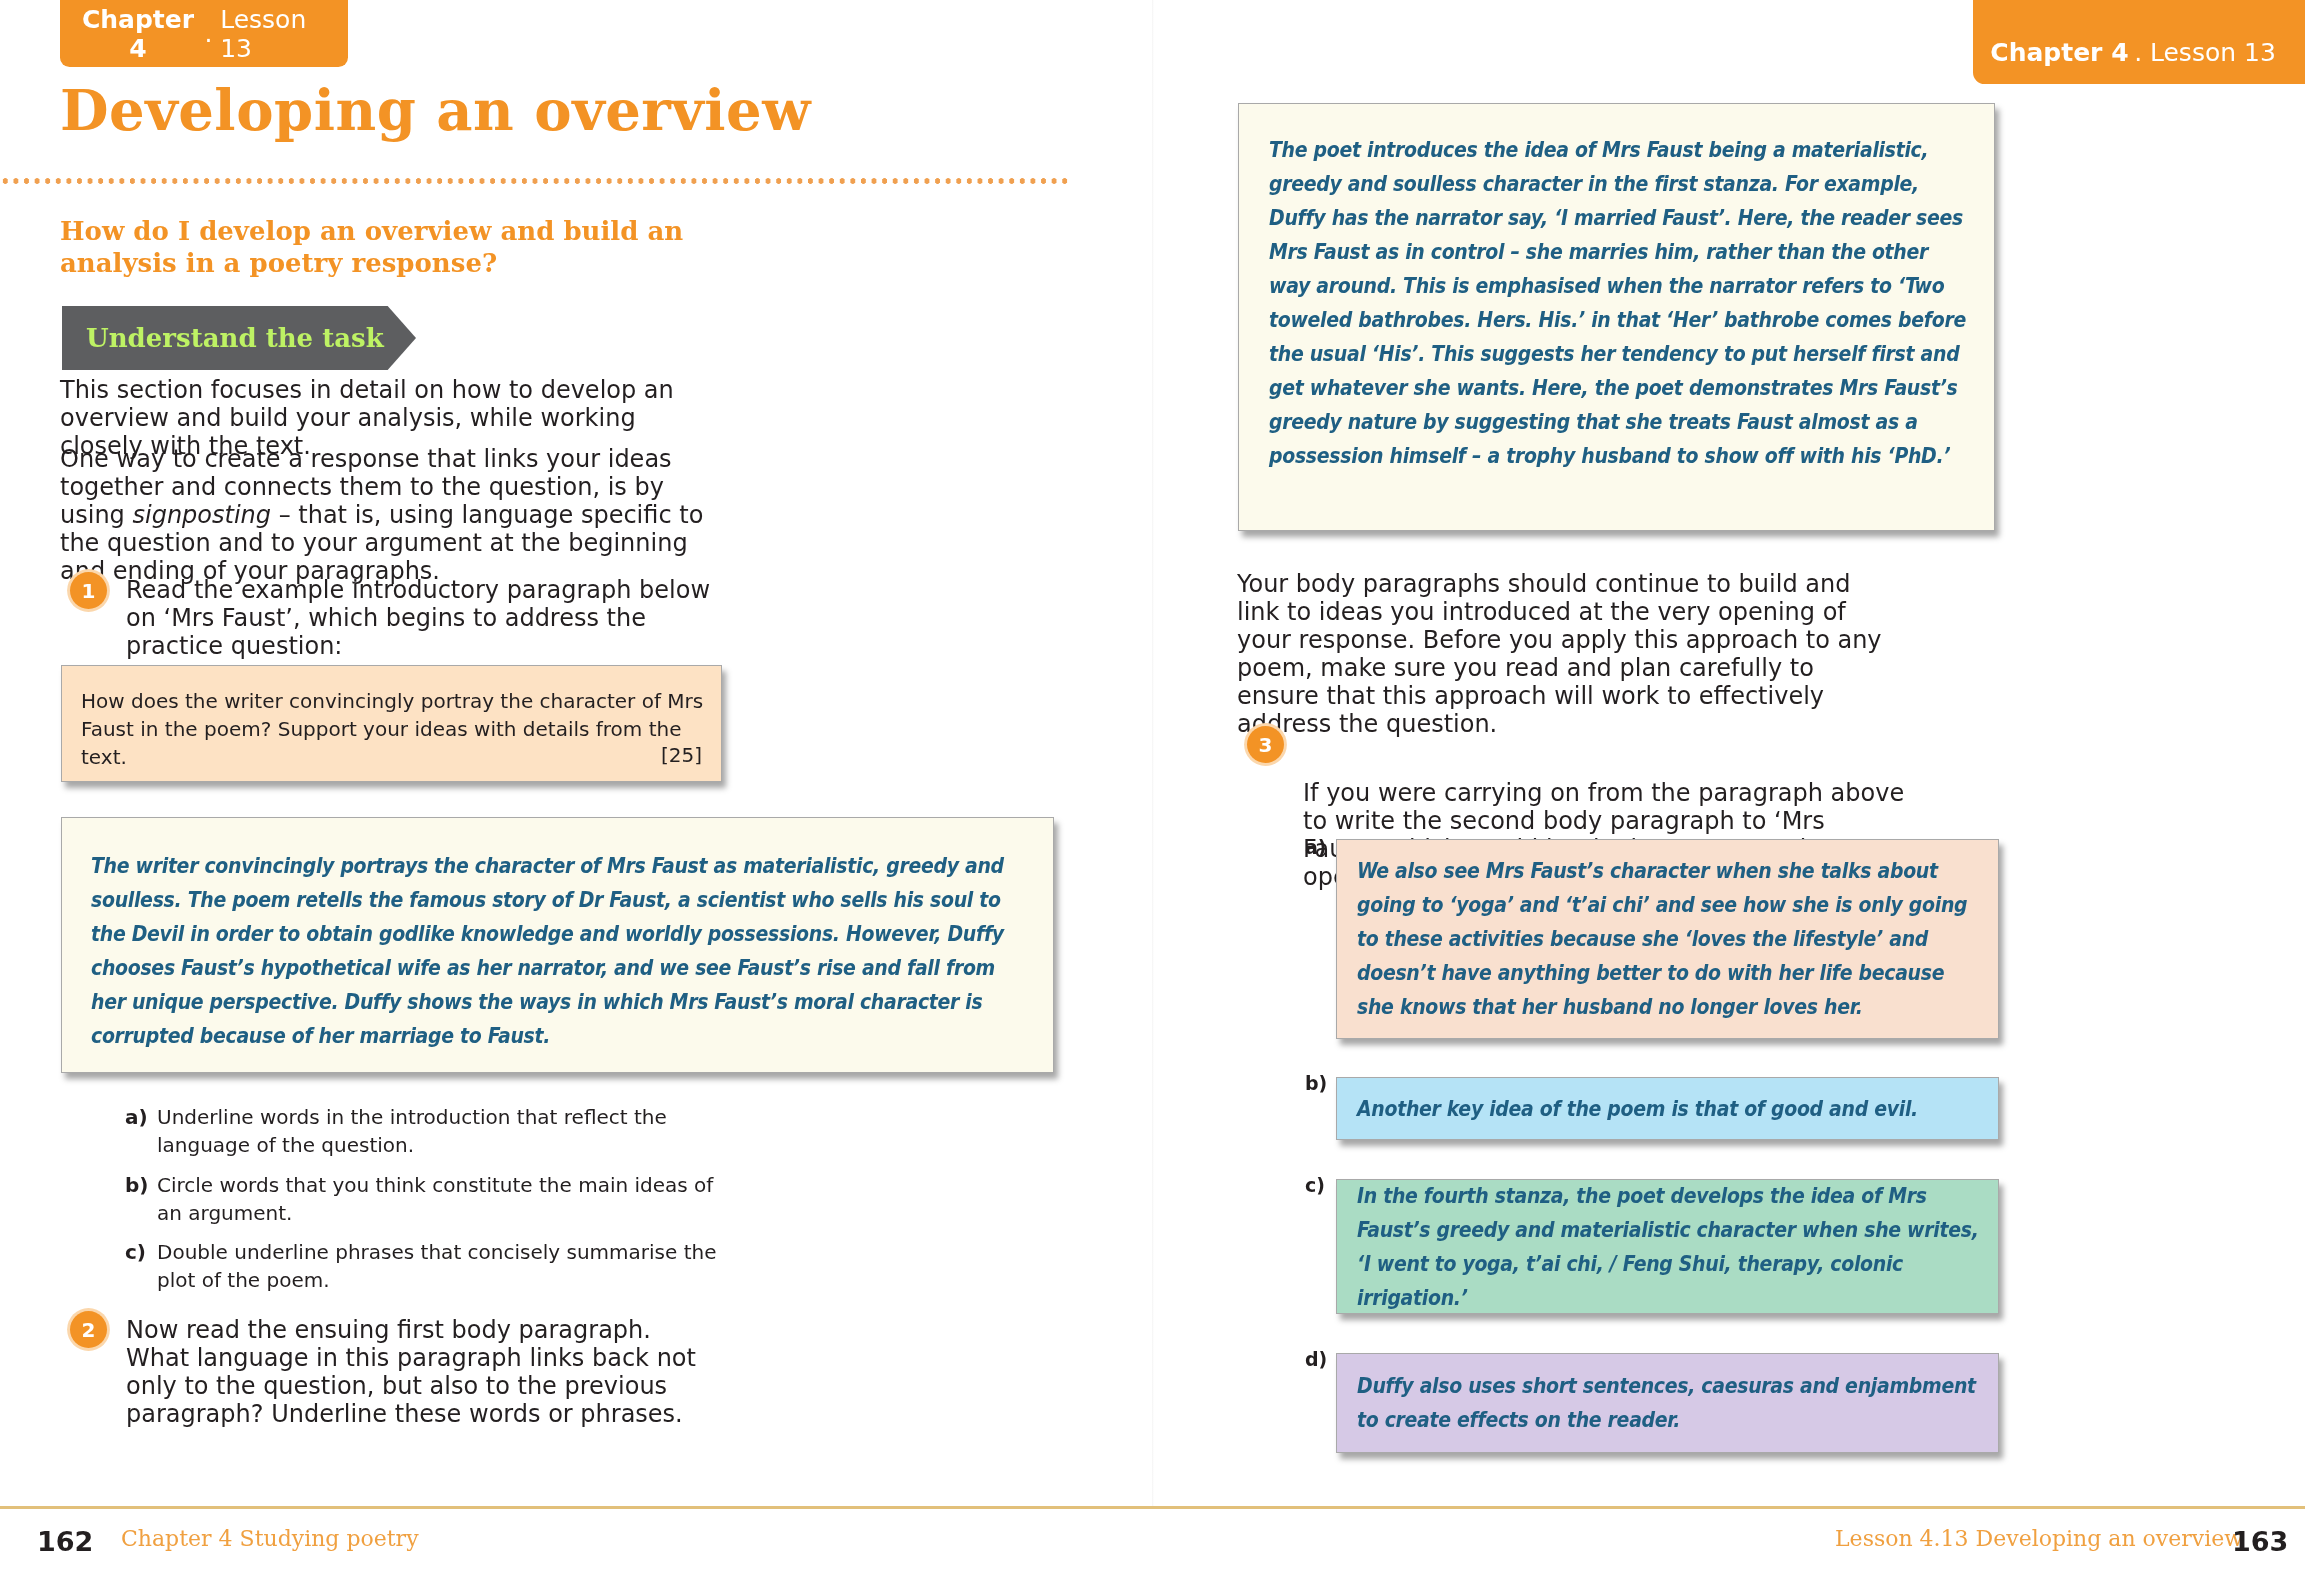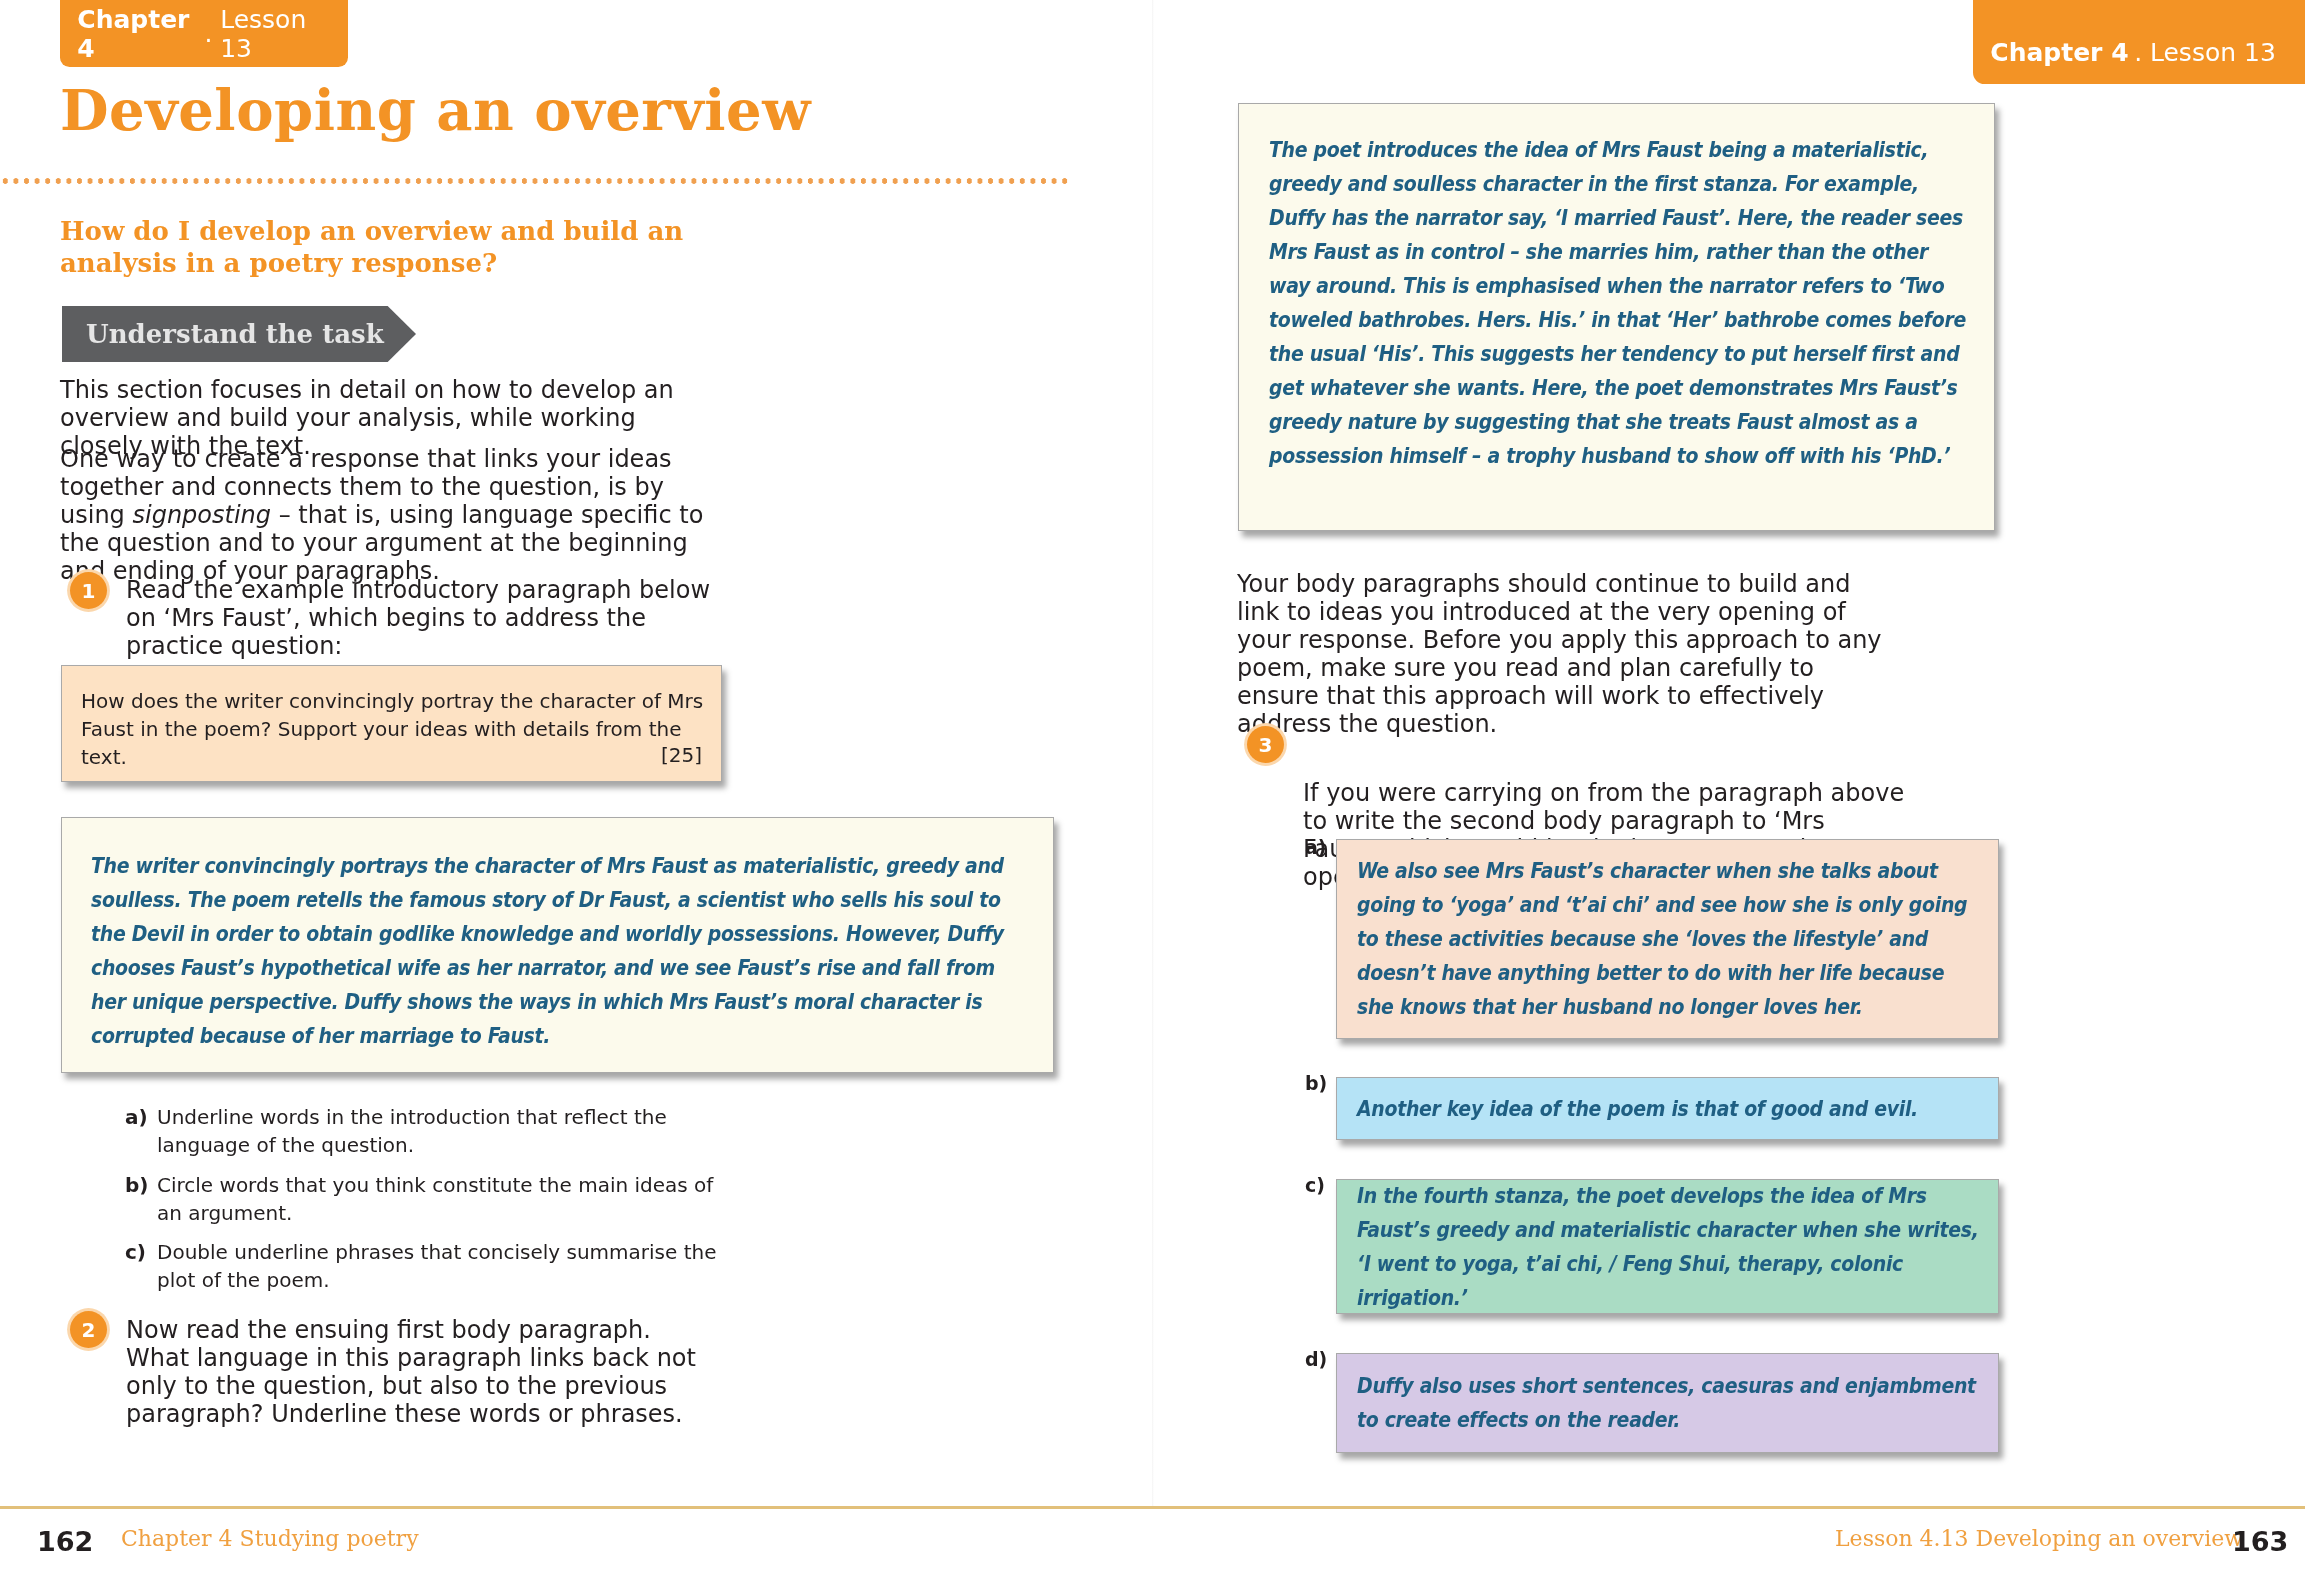--- a/index.html
+++ b/index.html
@@ -4,42 +4,42 @@
   <style>
     * { box-sizing: border-box; margin: 0; padding: 0; }
     html, body { width: 2306px; height: 1591px; background: #ffffff; overflow: hidden; }
     body { position: relative; font-family: "DejaVu Sans", sans-serif; color: #231f20; }
 
     
     .chapter-tab {
       position: absolute; background: #f39325; color: #fff;
       font-size: 25px; padding: 0 17.3px; display: flex; align-items: center;
     }
-    .chapter-tab .bold { font-weight: bold; margin-right: 5.8px; }
+    .chapter-tab .bold { font-weight: bold; margin-right: 5.8px; text-align: center; }
     .chapter-tab.left { left: 60px; top: 0; width: 288px; height: 67px; border-radius: 0 0 9.6px 9.6px; }
     .chapter-tab.right { left: 1973px; top: 0; width: 332px; height: 84px; border-radius: 0 0 0 11.5px; padding-top: 21px; }
 
     .page-title {
       position: absolute; left: 60px; top: 77px;
       font-family: "DejaVu Serif", serif; font-weight: bold;
       font-size: 56px; color: #f39325; letter-spacing: 0.5px;
     }
     .dotted-rule {
       position: absolute; left: 0; top: 177px; width: 1071px; height: 7.7px;
       background-image: radial-gradient(circle, #f0a050 2.5px, transparent 2.9px);
       background-size: 10.6px 7.7px; background-repeat: repeat-x;
     }
     .subhead {
       position: absolute; left: 60px; top: 215px; width: 634px;
       font-family: "DejaVu Serif", serif; font-weight: bold;
       font-size: 26px; line-height: 32px; color: #f39325;
     }
     .task-banner {
-      position: absolute; left: 62px; top: 306px; width: 354px; height: 56px;
-      background: #5d5e60; color: #e5e5e5;
+      position: absolute; left: 62px; top: 306px; width: 354px; height: 64px;
+      background: #5d5e60; color: #bef264;
       clip-path: polygon(0 0, 92% 0, 100% 50%, 92% 100%, 0 100%);
       font-family: "DejaVu Serif", serif; font-weight: bold; font-size: 26px;
       display: flex; align-items: center; padding-left: 24px;
     }
 
     .body-text { position: absolute; font-size: 24px; line-height: 28px; color: #231f20; }
 
     .num-badge {
       position: absolute; width: 37px; height: 37px; border-radius: 50%;
       background: #f39325; color: #fff; font-weight: bold; font-size: 20px;

